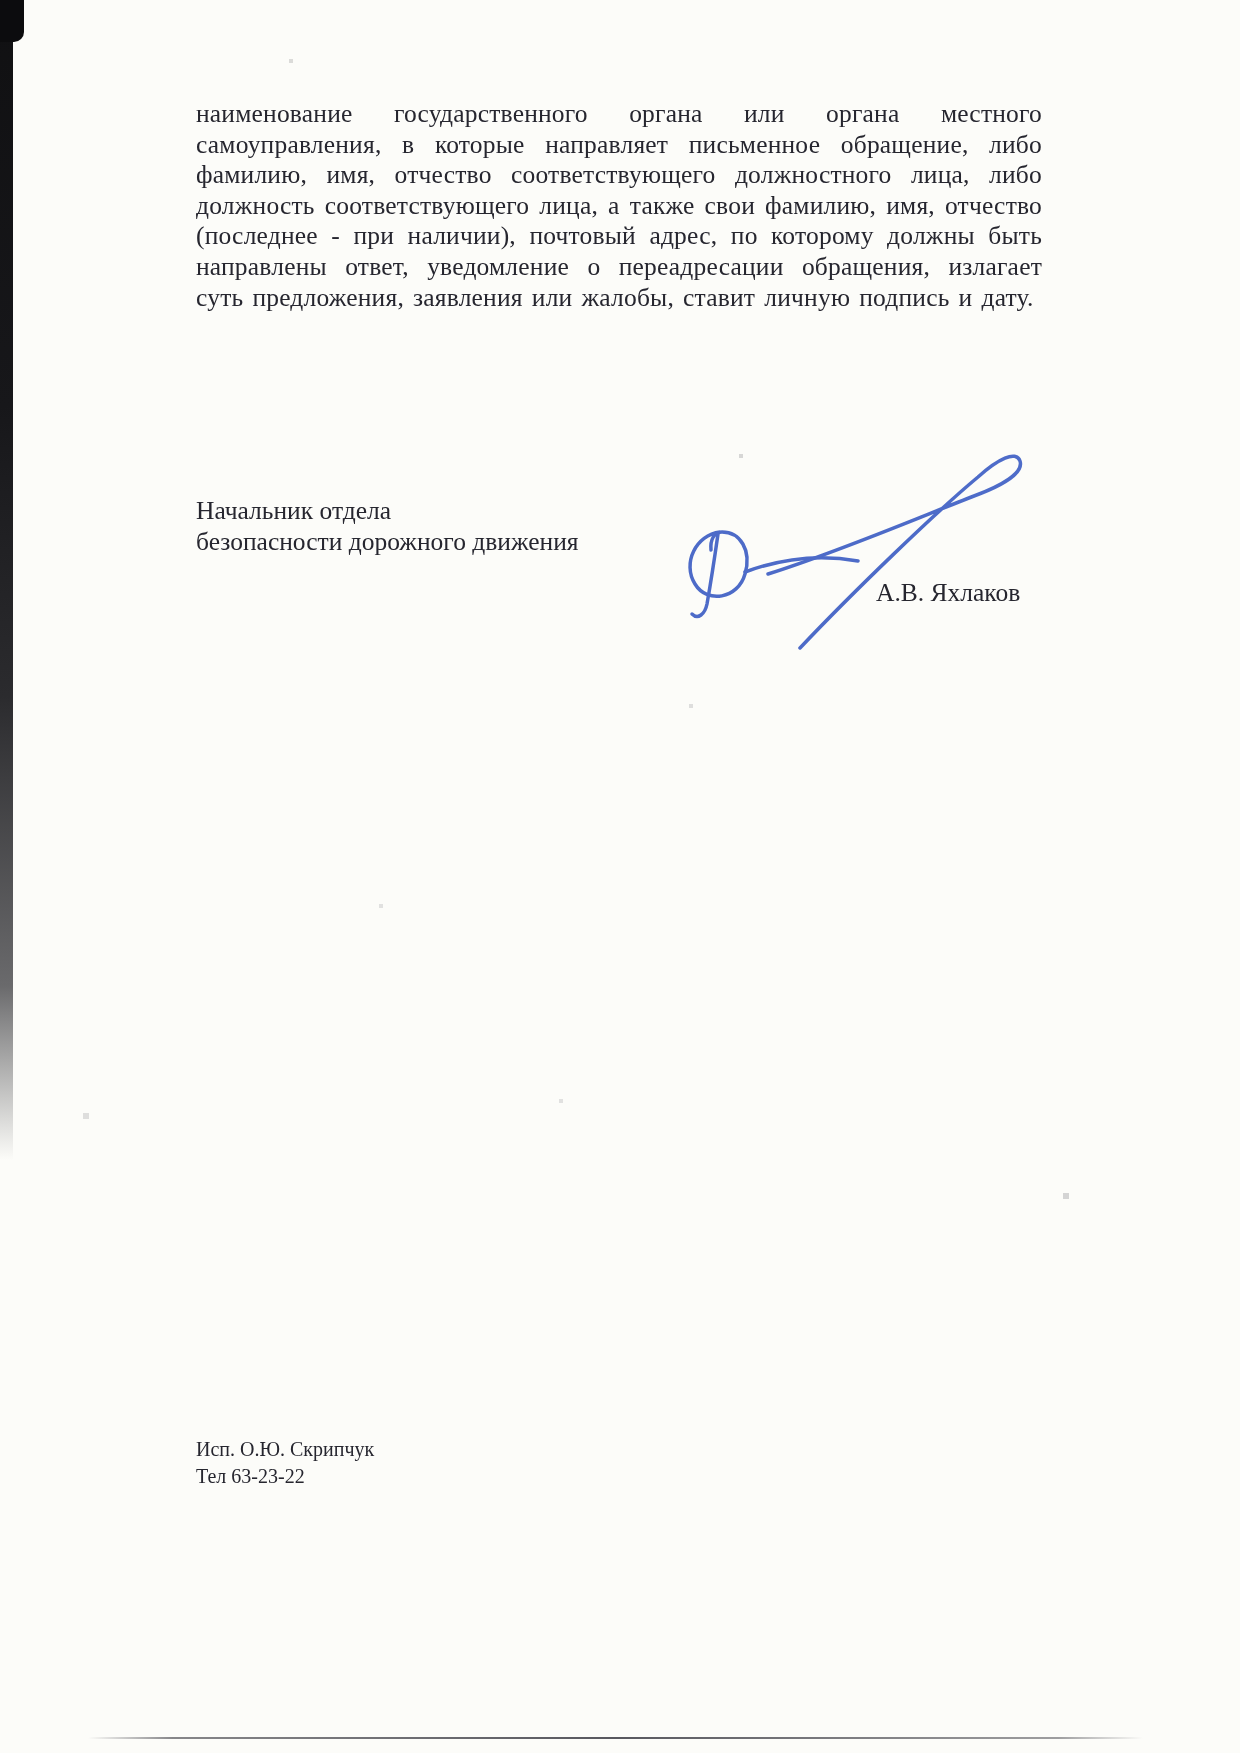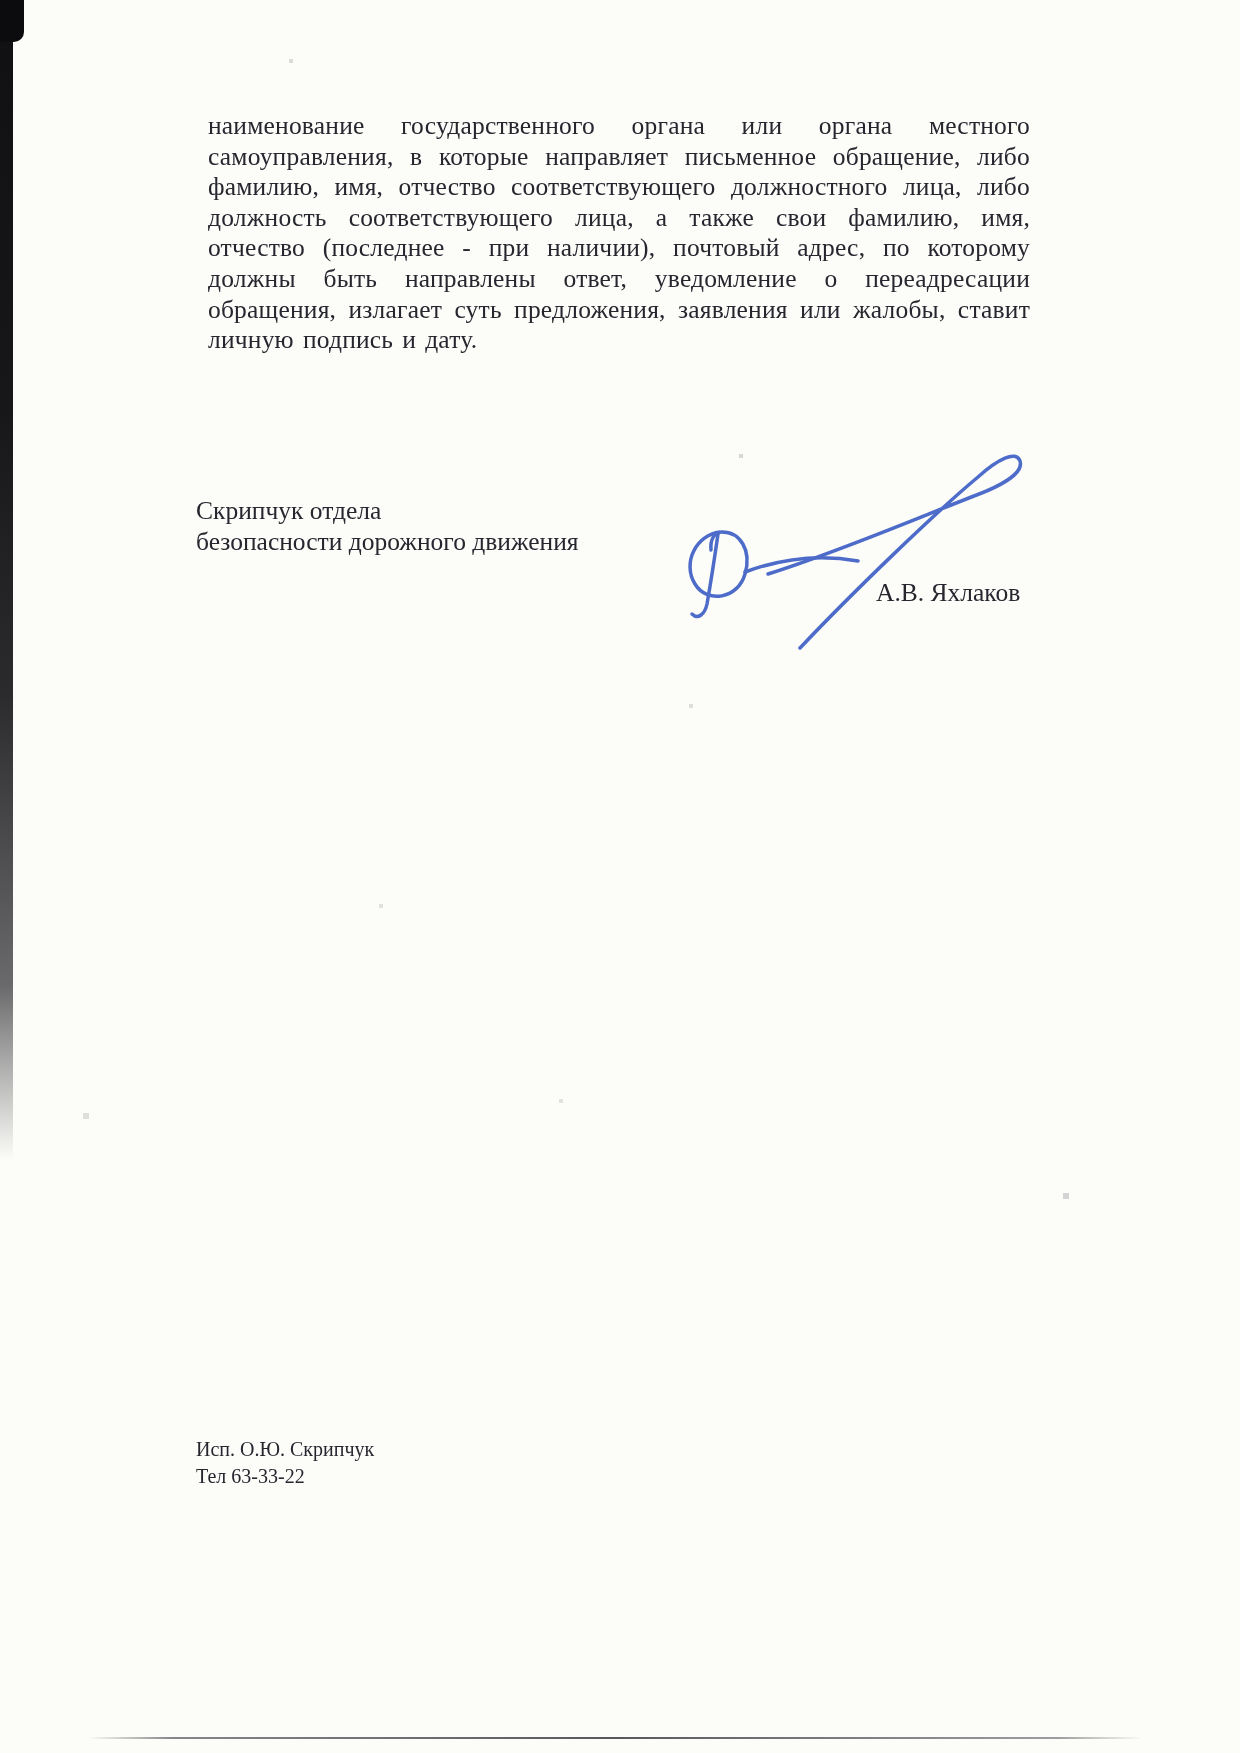--- a/index.html
+++ b/index.html
@@ -71,21 +71,21 @@
   .content {
     position: absolute;
     left: 196px;
     top: 99px;
     width: 846px;
     font-size: 25.5px;
     line-height: 30.6px;
     text-align: justify;
     letter-spacing: 0.2px;
   }
-  .content p { margin: 12px; }
+  .content p { margin: 0; }
   .content p.indented { text-indent: 74px; }
   .content p.stretch { word-spacing: 2.5px; }
 
   .sig-block {
     position: absolute;
     left: 196px;
     top: 495px;
     font-size: 25.5px;
     line-height: 31px;
   }
@@ -119,33 +119,33 @@
   <div class="edge-strip"></div>
   <div class="corner-blob"></div>
   <div class="speckles"></div>
   <div class="bottom-line"></div>
 
   <div class="content">
     <p class="stretch">наименование государственного органа или органа местного самоуправления, в которые направляет письменное обращение, либо фамилию, имя, отчество соответствующего должностного лица, либо должность соответствующего лица, а также свои фамилию, имя, отчество (последнее - при наличии), почтовый адрес, по которому должны быть направлены ответ, уведомление о переадресации обращения, излагает суть предложения, заявления или жалобы, ставит личную подпись и дату.</p>
   </div>
 
   <div class="sig-block">
-    <div>Скрипчук отдела</div>
+    <div>Начальник отдела</div>
     <div>безопасности дорожного движения</div>
   </div>
 
   <svg class="signature-svg" viewBox="0 0 392 228">
     <g fill="none" stroke-width="3.5" stroke-linecap="round" stroke-linejoin="round" opacity="0.92">
       <path d="M 72 100 C 48 103, 34 131, 47 152 C 59 172, 90 167, 97 142 C 104 118, 92 100, 74 100 C 66 100, 62 108, 63 118" stroke="#3f5fc4"></path>
       <path d="M 70 102 C 66 130, 62 155, 59 172 C 57 182, 50 188, 44 182" stroke="#3f5fc4"></path>
       <path d="M 97 140 C 132 127, 172 122, 210 129" stroke="#3f5fc4"></path>
       <path d="M 152 216 C 205 160, 288 80, 330 45 C 350 27, 368 18, 372 29 C 376 41, 353 54, 326 64 C 272 85, 190 120, 120 142" stroke="#3f5fc4"></path>
     </g>
   </svg>
 
   <div class="signer-name">А.В. Яхлаков</div>
 
   <div class="footer-block">
     <div>Исп. О.Ю. Скрипчук</div>
-    <div>Тел 63-33-22</div>
+    <div>Тел 63-23-22</div>
   </div>
 
 </div>
 
 </body></html>

